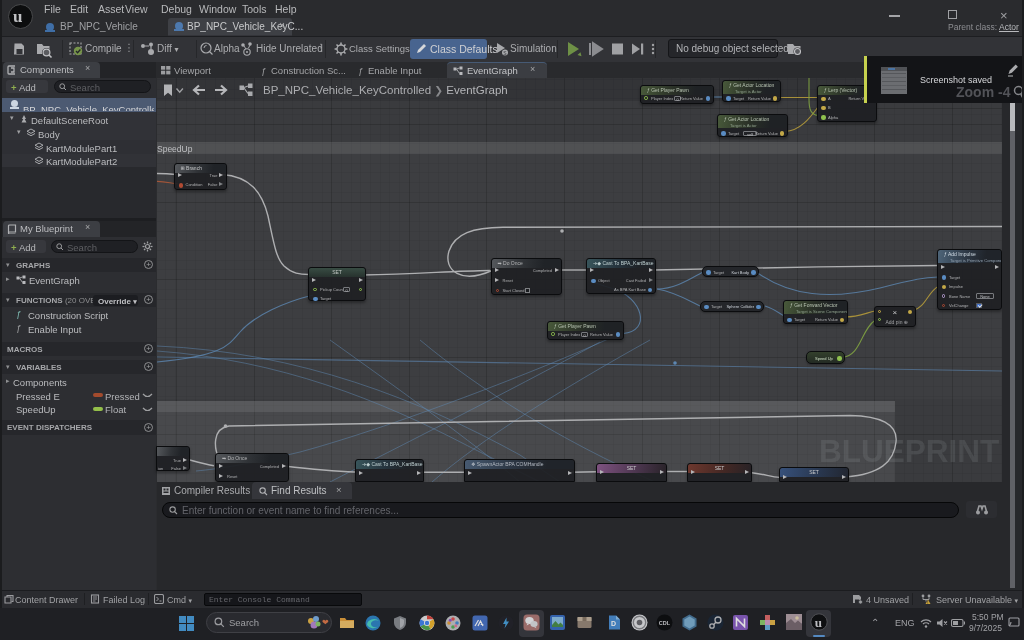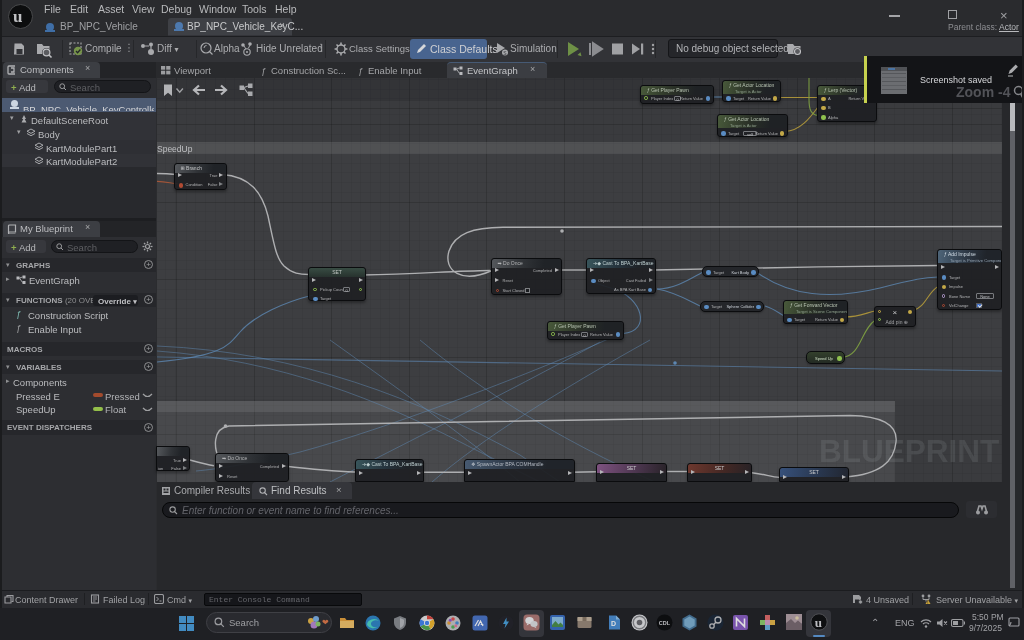--- a/index.html
+++ b/index.html
@@ -49,21 +49,21 @@
 
 <div class="abs" style="left:0;top:0;width:1024px;height:36px;background:#2a2b2e;"></div>
 
 <div class="abs" style="left:8px;top:4px;width:25px;height:25px;border-radius:50%;background:#0c0d0e;border:1px solid #4a4b4d;"></div>
 <div class="abs" style="left:13px;top:7px;width:16px;height:19px;color:#bfc0c3;font-size:17px;font-weight:bold;font-family:'Liberation Serif',serif;">u</div>
 
 <div class="abs txt" style="left:39px;top:3px;height:14px;font-size:10.5px;color:#b8b9bb;">
 <span style="position:absolute;left:5px;">File</span>
 <span style="position:absolute;left:31px;">Edit</span>
 <span style="position:absolute;left:59px;">Asset</span>
-<span style="position:absolute;left:93px;">View</span>
+<span style="position:absolute;left:86px;">View</span>
 <span style="position:absolute;left:122px;">Debug</span>
 <span style="position:absolute;left:160px;">Window</span>
 <span style="position:absolute;left:203px;">Tools</span>
 <span style="position:absolute;left:236px;">Help</span>
 </div>
 
 <div class="abs" style="left:889px;top:15px;width:11px;height:1.5px;background:#a4a5a8;"></div>
 <div class="abs" style="left:948px;top:10px;width:9px;height:9px;border:1.2px solid #a0a1a4;"></div>
 <div class="abs txt" style="left:1000px;top:8px;font-size:13px;color:#a0a1a4;">×</div>
 
@@ -358,20 +358,21 @@
       <path d="M1 6 H11 M7 1.5 L12 6 l-5 4.5" stroke="#b6b7ba" fill="none" stroke-width="2.2"></path>
     </svg>
 <svg class="abs" style="left:239px;top:83px;" width="14" height="14" viewBox="0 0 14 14">
       <g fill="#a9aaad">
         <rect x="0.5" y="2.5" width="4.5" height="4.5"></rect>
         <rect x="9" y="0.5" width="4.5" height="4.5"></rect>
         <rect x="9" y="8.5" width="4.5" height="4.5"></rect>
       </g>
       <path d="M5 4.5 L9 3 M5 5 L9 10.5" stroke="#a9aaad" stroke-width="1.2"></path>
     </svg>
+<div class="abs txt" style="left:263px;top:83.5px;font-size:11.5px;color:#acadb0;">BP_NPC_Vehicle_KeyControlled <span style="color:#88898c;font-size:10.5px;">❯</span> <span style="color:#b4b5b8;">EventGraph</span></div>
 
 <svg class="abs" style="left:157px;top:78px;" width="845" height="404" viewBox="157 78 845 404">
  <g fill="none">
 
   <path d="M157,357 C400,362 700,368 1002,371" stroke="#5d87b2" stroke-width="1.1" opacity="0.6"></path>
   <path d="M157,351 C280,360 380,400 470,447 L540,482" stroke="#5d87b2" stroke-width="1" opacity="0.5"></path>
   <path d="M157,346 C300,352 420,400 520,455 L560,482" stroke="#5d87b2" stroke-width="1" opacity="0.5"></path>
   <path d="M330,340 C400,390 470,440 520,482" stroke="#5d87b2" stroke-width="1" opacity="0.5"></path>
   <path d="M420,340 C480,390 560,440 655,482" stroke="#5d87b2" stroke-width="1" opacity="0.5"></path>
   <path d="M619,334 C560,362 400,425 300,452 C250,464 218,469 196,471" stroke="#5d87b2" stroke-width="1" opacity="0.5"></path>
@@ -632,21 +633,21 @@
       <circle cx="3.6" cy="3.6" r="2.7" stroke="#b0b1b4" fill="none" stroke-width="1.1"></circle>
       <line x1="5.6" y1="5.6" x2="8" y2="8" stroke="#b0b1b4" stroke-width="1.1"></line>
     </svg>
 <div class="abs txt" style="left:271px;top:485px;font-size:10px;color:#bfc0c3;">Find Results</div>
 <div class="abs txt" style="left:336px;top:484px;font-size:9.5px;color:#a5a6a8;">×</div>
 <div class="abs" style="left:162px;top:502px;width:797px;height:16px;background:#191a1e;border:1px solid #060708;border-radius:8px;"></div>
 <svg class="abs" style="left:169px;top:506px;" width="9" height="9" viewBox="0 0 9 9">
       <circle cx="3.6" cy="3.6" r="2.7" stroke="#9a9b9d" fill="none" stroke-width="1.1"></circle>
       <line x1="5.6" y1="5.6" x2="8" y2="8" stroke="#9a9b9d" stroke-width="1.1"></line>
     </svg>
-<div class="abs txt" style="left:182px;top:505px;font-size:10px;color:#63646a;font-style:italic;">Enter function or event name to find references...</div>
+<div class="abs txt" style="left:182px;top:505px;font-size:10px;color:#63646a;">Enter function or event name to find references...</div>
 <div class="abs" style="left:966px;top:501px;width:31px;height:17px;background:#2c2d31;border-radius:3px;"></div>
 <svg class="abs" style="left:975px;top:504px;" width="14" height="11" viewBox="0 0 14 11">
       <path d="M2 9 L4 2 h2 l1 3 h0 l1 -3 h2 l2 7" stroke="#9b9c9f" fill="none" stroke-width="1.6"></path>
       <circle cx="3" cy="8.5" r="2" fill="#9b9c9f"></circle>
       <circle cx="11" cy="8.5" r="2" fill="#9b9c9f"></circle>
     </svg>
 
 <div class="abs" style="left:1002px;top:62px;width:22px;height:528px;background:#27282b;"></div>
 <div class="abs" style="left:1010px;top:80px;width:4.5px;height:508px;background:#606166;"></div>
 <div class="abs" style="left:1010px;top:103px;width:4.5px;height:28px;background:#b9babd;"></div>

